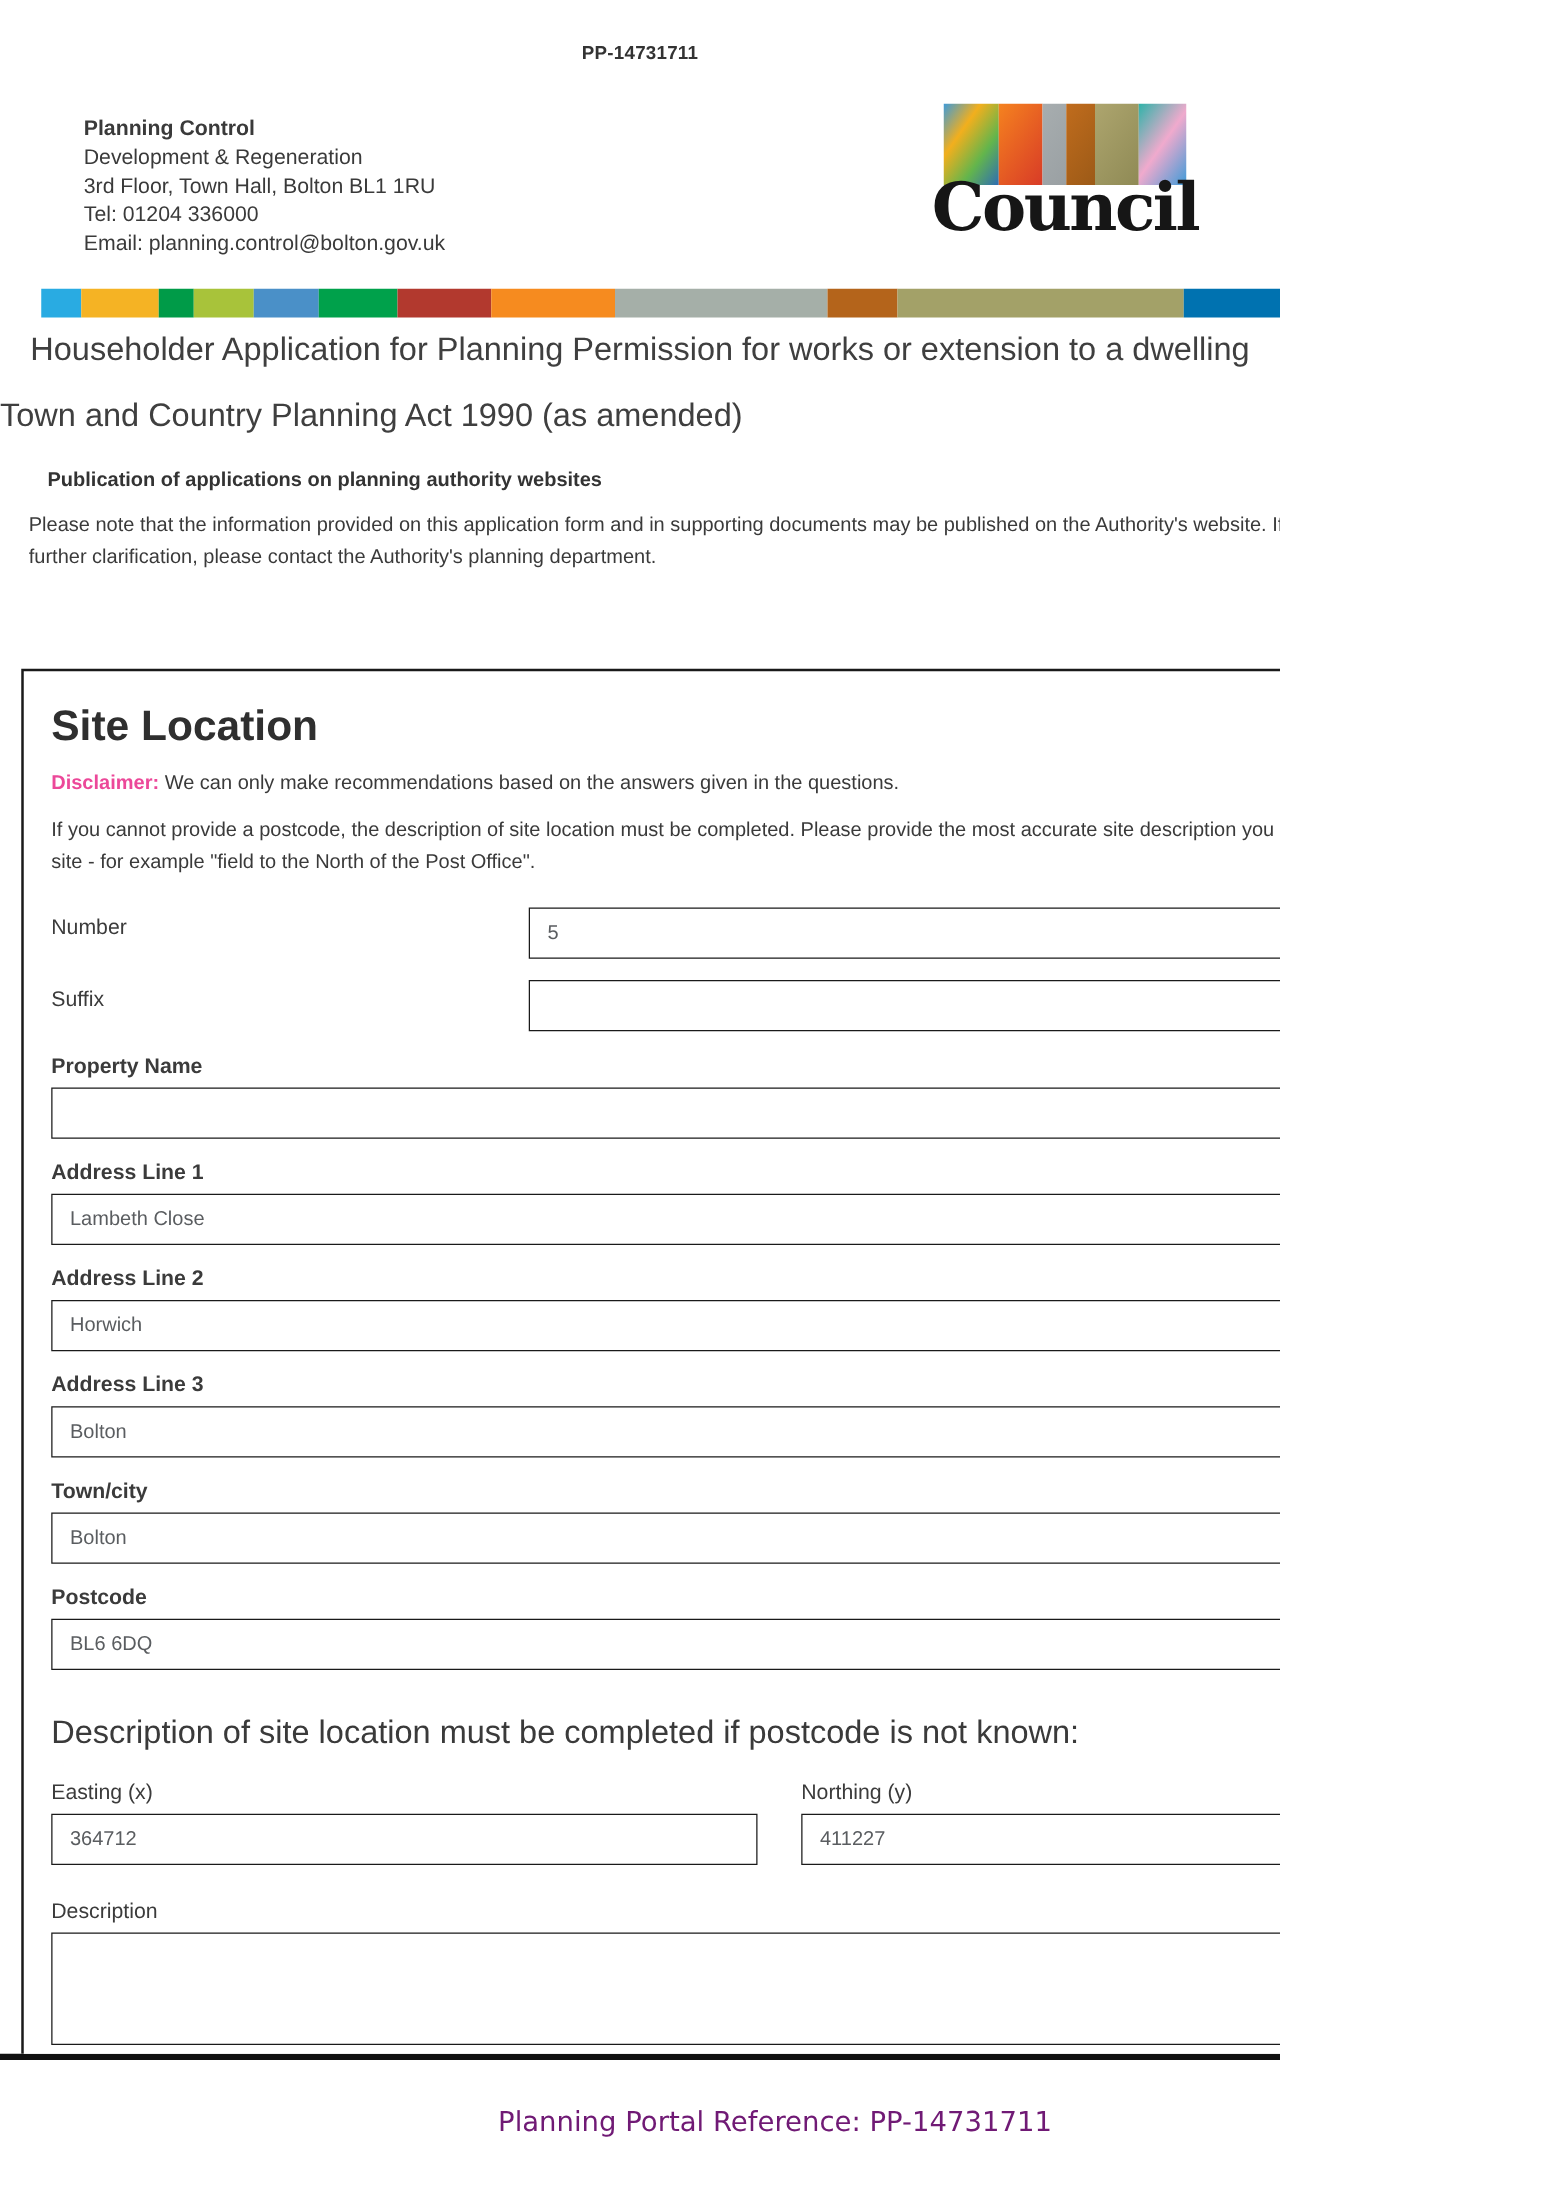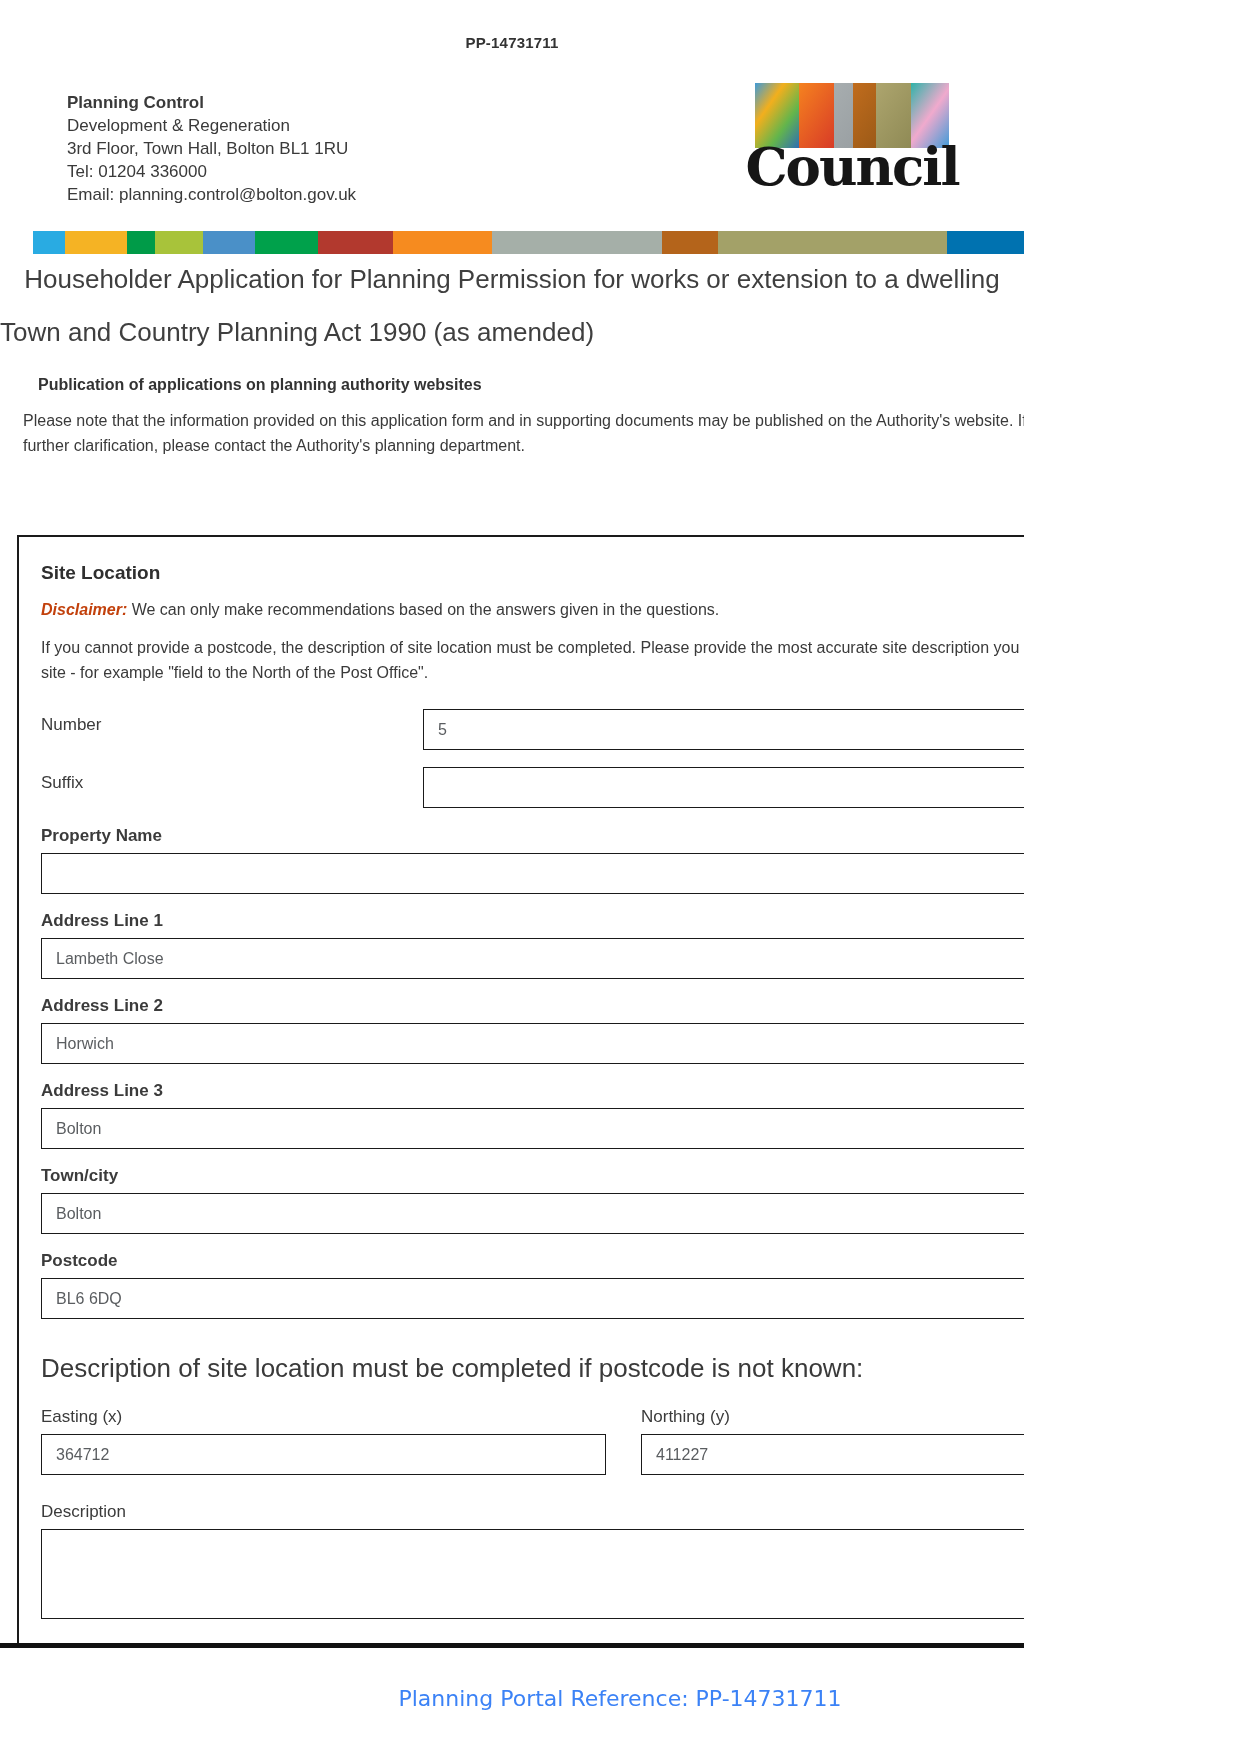--- a/index.html
+++ b/index.html
@@ -24,23 +24,23 @@
 
   
   .doc-title{margin-top:10px;text-align:center;font-size:26px;color:#3f3f3f;}
   .doc-subtitle{margin-top:22px;text-align:left;font-size:26px;color:#3f3f3f;}
 
   .pub-heading{margin:28px 38px 0;font-size:16px;font-weight:bold;color:#333;}
   .pub-text{margin:14px 23px 0;width:1164px;font-size:16px;line-height:25px;color:#3a3a3a;}
 
   
   .site-box{position:absolute;left:17px;top:535px;width:1207px;bottom:-10px;border:2.5px solid #1a1a1a;box-sizing:border-box;background:#fff;padding:25px 22px;}
-  .site-heading{font-size:19px;font-weight:bold;color:#2f2f2f;margin:0;}
+  .site-heading{font-size:34px;font-weight:bold;color:#2f2f2f;margin:0;}
   .disclaimer{margin-top:17px;font-size:16px;color:#3a3a3a;}
-  .disclaimer b{color:#c2410c;font-style:italic;}
+  .disclaimer b{color:#ec4899;}
   .intro{margin-top:16px;font-size:16px;line-height:25px;color:#3a3a3a;max-width:1158px;}
 
   .fields{margin-top:24px;}
   .field-label{font-size:17px;line-height:22px;color:#3b3b3b;}
   .text-input{box-sizing:border-box;border:1.5px solid #1a1a1a;background:#fff;height:41px;width:100%;
       font-family:"Liberation Sans",sans-serif;font-size:16px;color:#5a5d60;padding:0 14px;border-radius:0;display:block;}
   .row-inline{display:flex;margin-bottom:17px;}
   .row-inline .field-label{width:382px;flex:0 0 382px;padding-top:5px;}
   .row-inline .text-input{flex:1;}
   .row-full{margin-bottom:16px;margin-top:8px;}
@@ -52,21 +52,21 @@
   .coord-col-right{width:558px;flex:0 0 558px;}
   .coord-col-left .field-label,.coord-col-right .field-label{margin-bottom:6px;}
 
   .desc-field{margin-top:26px;}
   .desc-field .field-label{margin-bottom:6px;}
   .desc-textarea{box-sizing:border-box;border:1.5px solid #1a1a1a;width:100%;height:90px;resize:none;
       font-family:"Liberation Sans",sans-serif;font-size:16px;color:#5a5d60;padding:8px 14px;display:block;background:#fff;}
 
   
   .footer{height:101px;display:flex;align-items:center;justify-content:center;}
-  .footer-text{font-family:"DejaVu Sans",sans-serif;font-size:22px;color:#3b82f6;}
+  .footer-text{font-family:"DejaVu Sans",sans-serif;font-size:22px;color:#701a75;}
 </style>
 </head>
 <body>
 
 <div class="page">
 
   <div class="top-ref">PP-14731711</div>
 
   <div class="header-row">
     <div class="dept-block">

